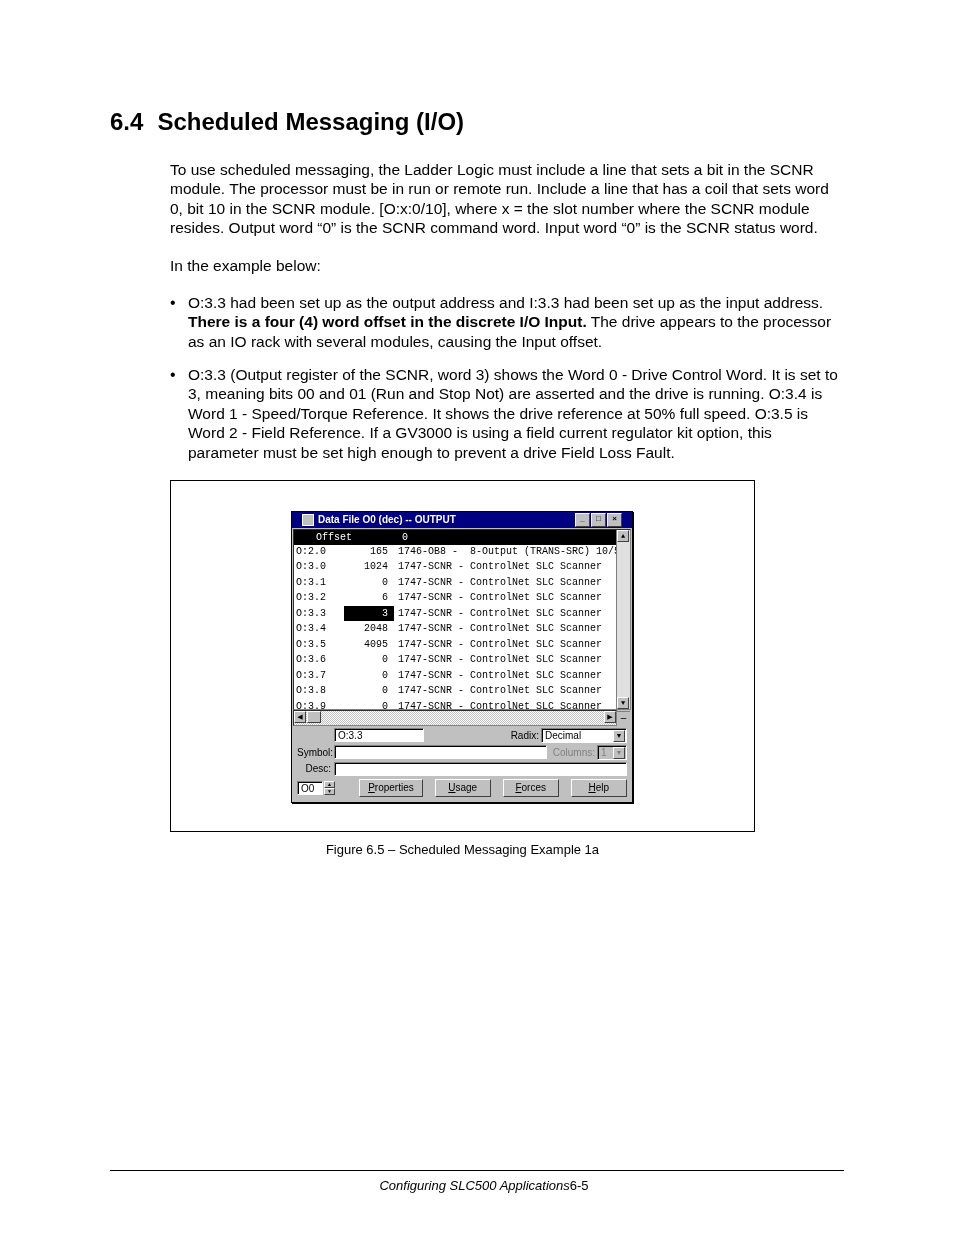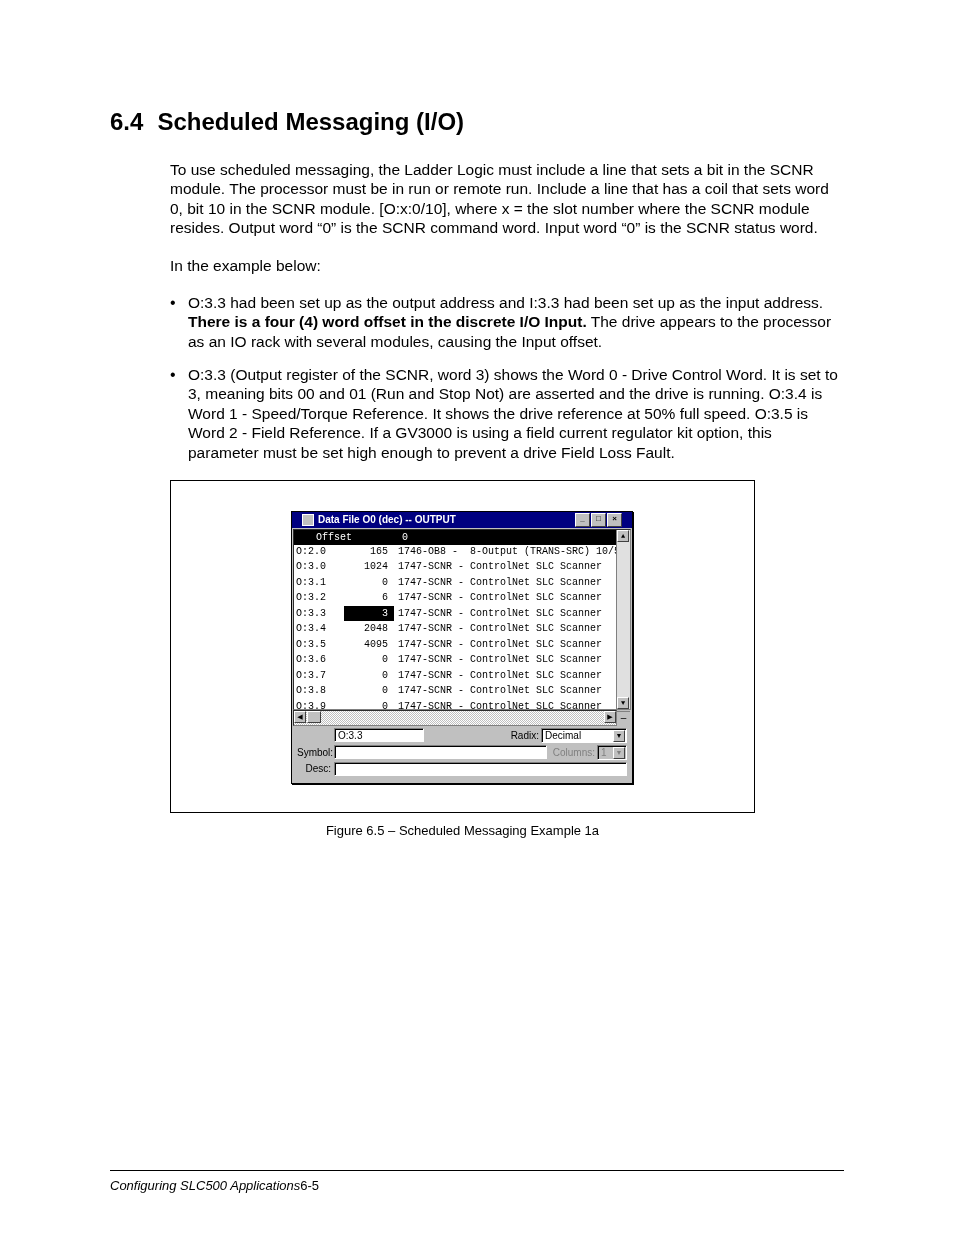--- a/index.html
+++ b/index.html
@@ -298,21 +298,21 @@
     position: absolute;
     left: 110px; right: 110px;
     bottom: 64px;
     border-top: 1px solid #000;
   }
   .footer {
     position: absolute;
     left: 110px; right: 96px;
     bottom: 42px;
     display: flex;
-    justify-content: flex-start;
+    justify-content: center;
     font-size: 13px;
   }
   .footer-left { font-style: italic; }
 </style>
 </head>
 <body>
 
 <div class="page">
 
   <h2 class="section-title">
@@ -395,20 +395,34 @@
             <span style="margin:0 2px 0 6px; color:#808080;">Columns:</span>
             <span class="dropdown disabled" style="width:30px;">
               <span>1</span>
               <span class="dd-btn">▼</span>
             </span>
           </div>
           <div class="form-row">
             <span class="form-label">Desc:</span>
             <span class="sunken" style="flex:1;"></span>
           </div>
+          <div class="btn-row">
+            <span class="spinner">
+              <span class="sunken">O0</span>
+              <span class="spin-btns">
+                <span class="sb">▲</span>
+                <span class="sb">▼</span>
+              </span>
+            </span>
+            <span style="flex:0.3"></span>
+            <span class="btn95 underline-first">Properties</span>
+            <span class="btn95 underline-first">Usage</span>
+            <span class="btn95 underline-first">Forces</span>
+            <span class="btn95 underline-first">Help</span>
+          </div>
         </div>
       </div>
     </div>
   </div>
 
   <div class="fig-caption">Figure 6.5 – Scheduled Messaging Example 1a</div>
 
   <div class="footer-rule"></div>
   <div class="footer">
     <span class="footer-left">Configuring SLC500 Applications</span>

